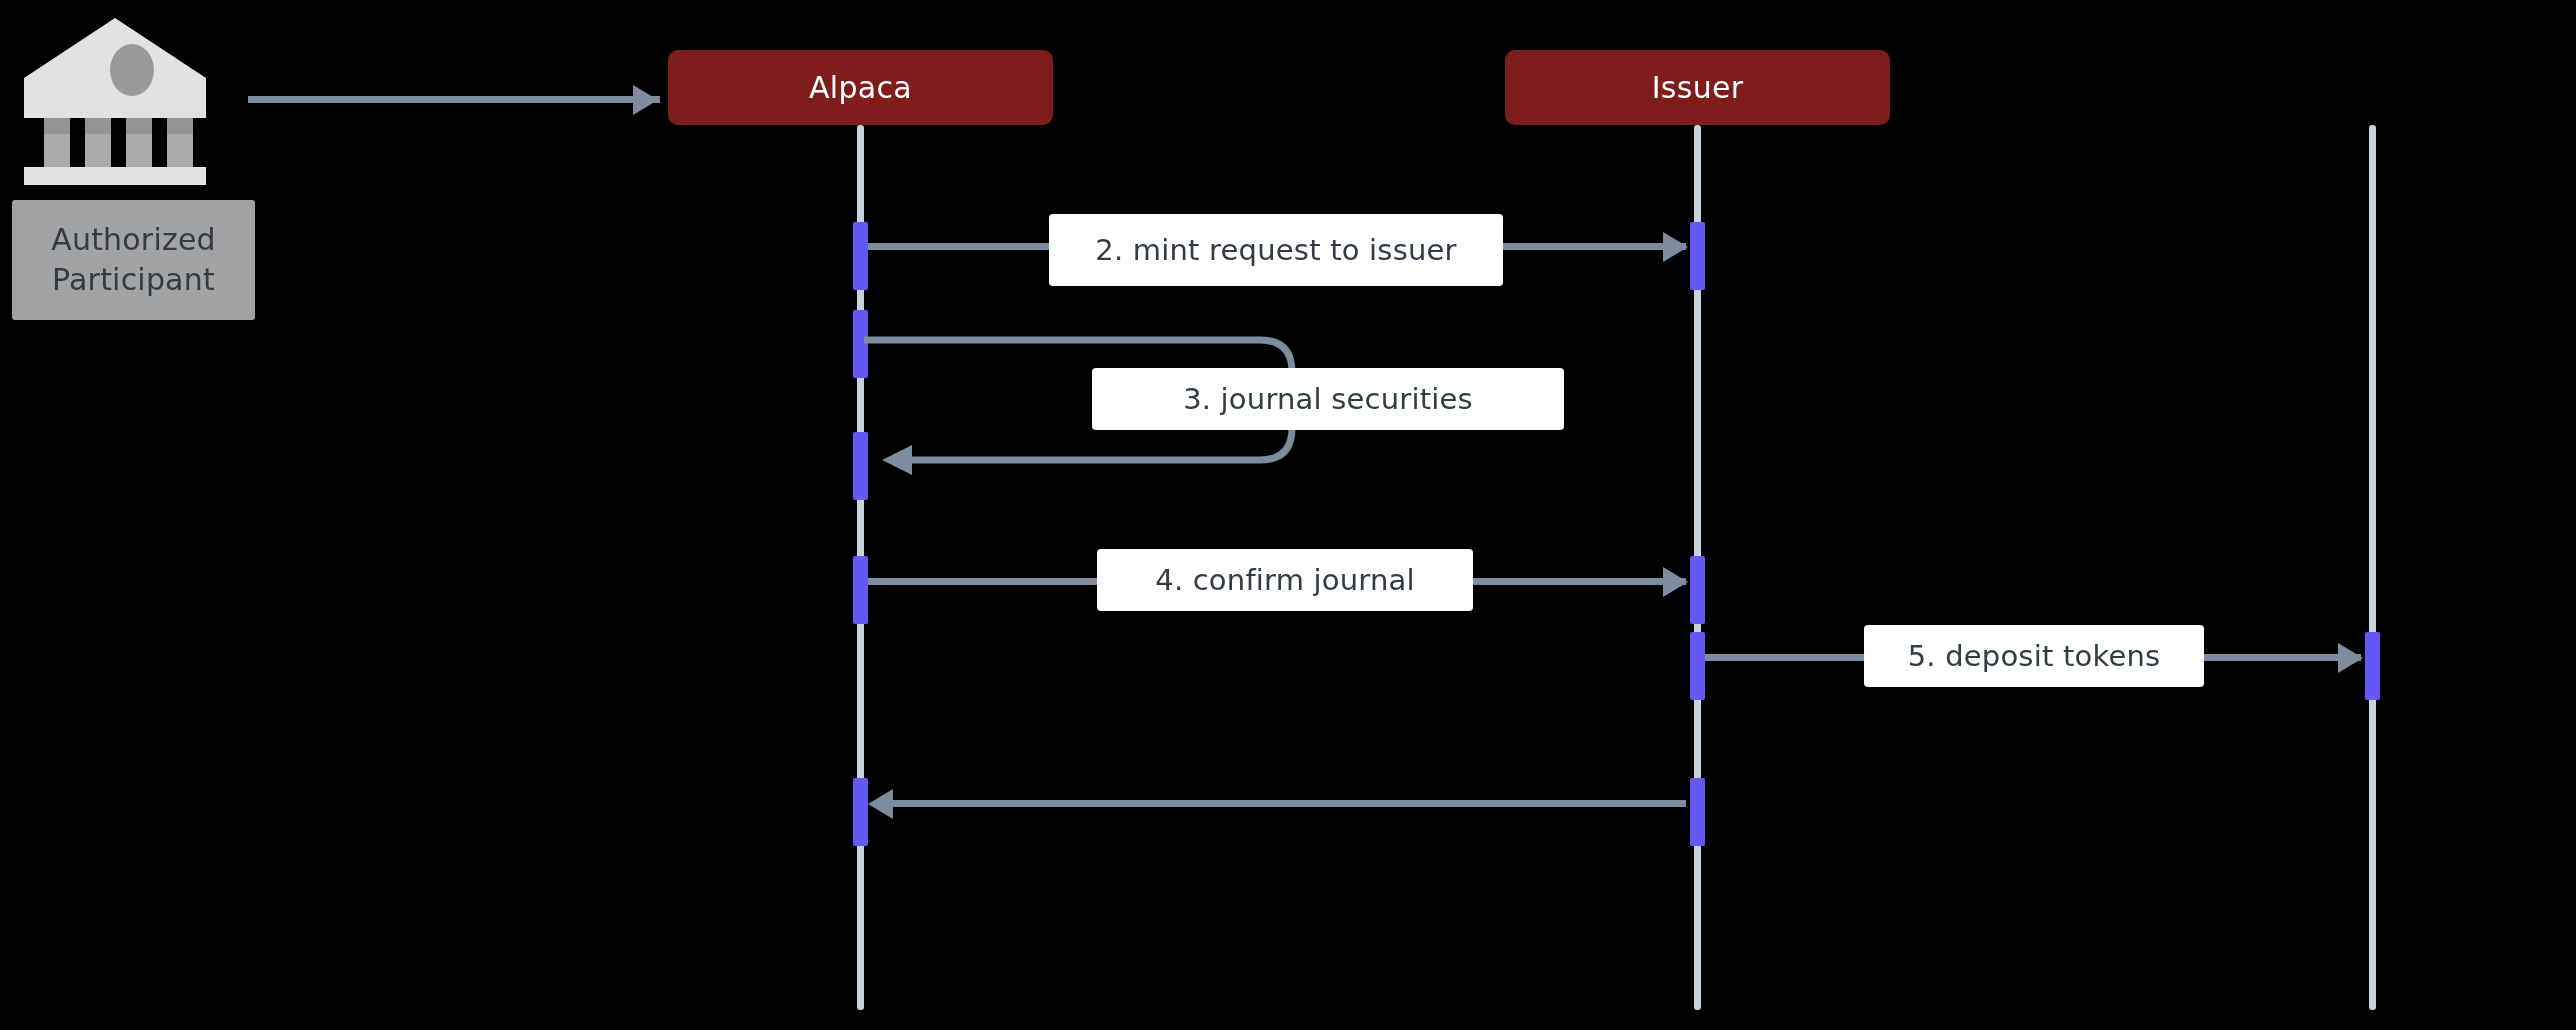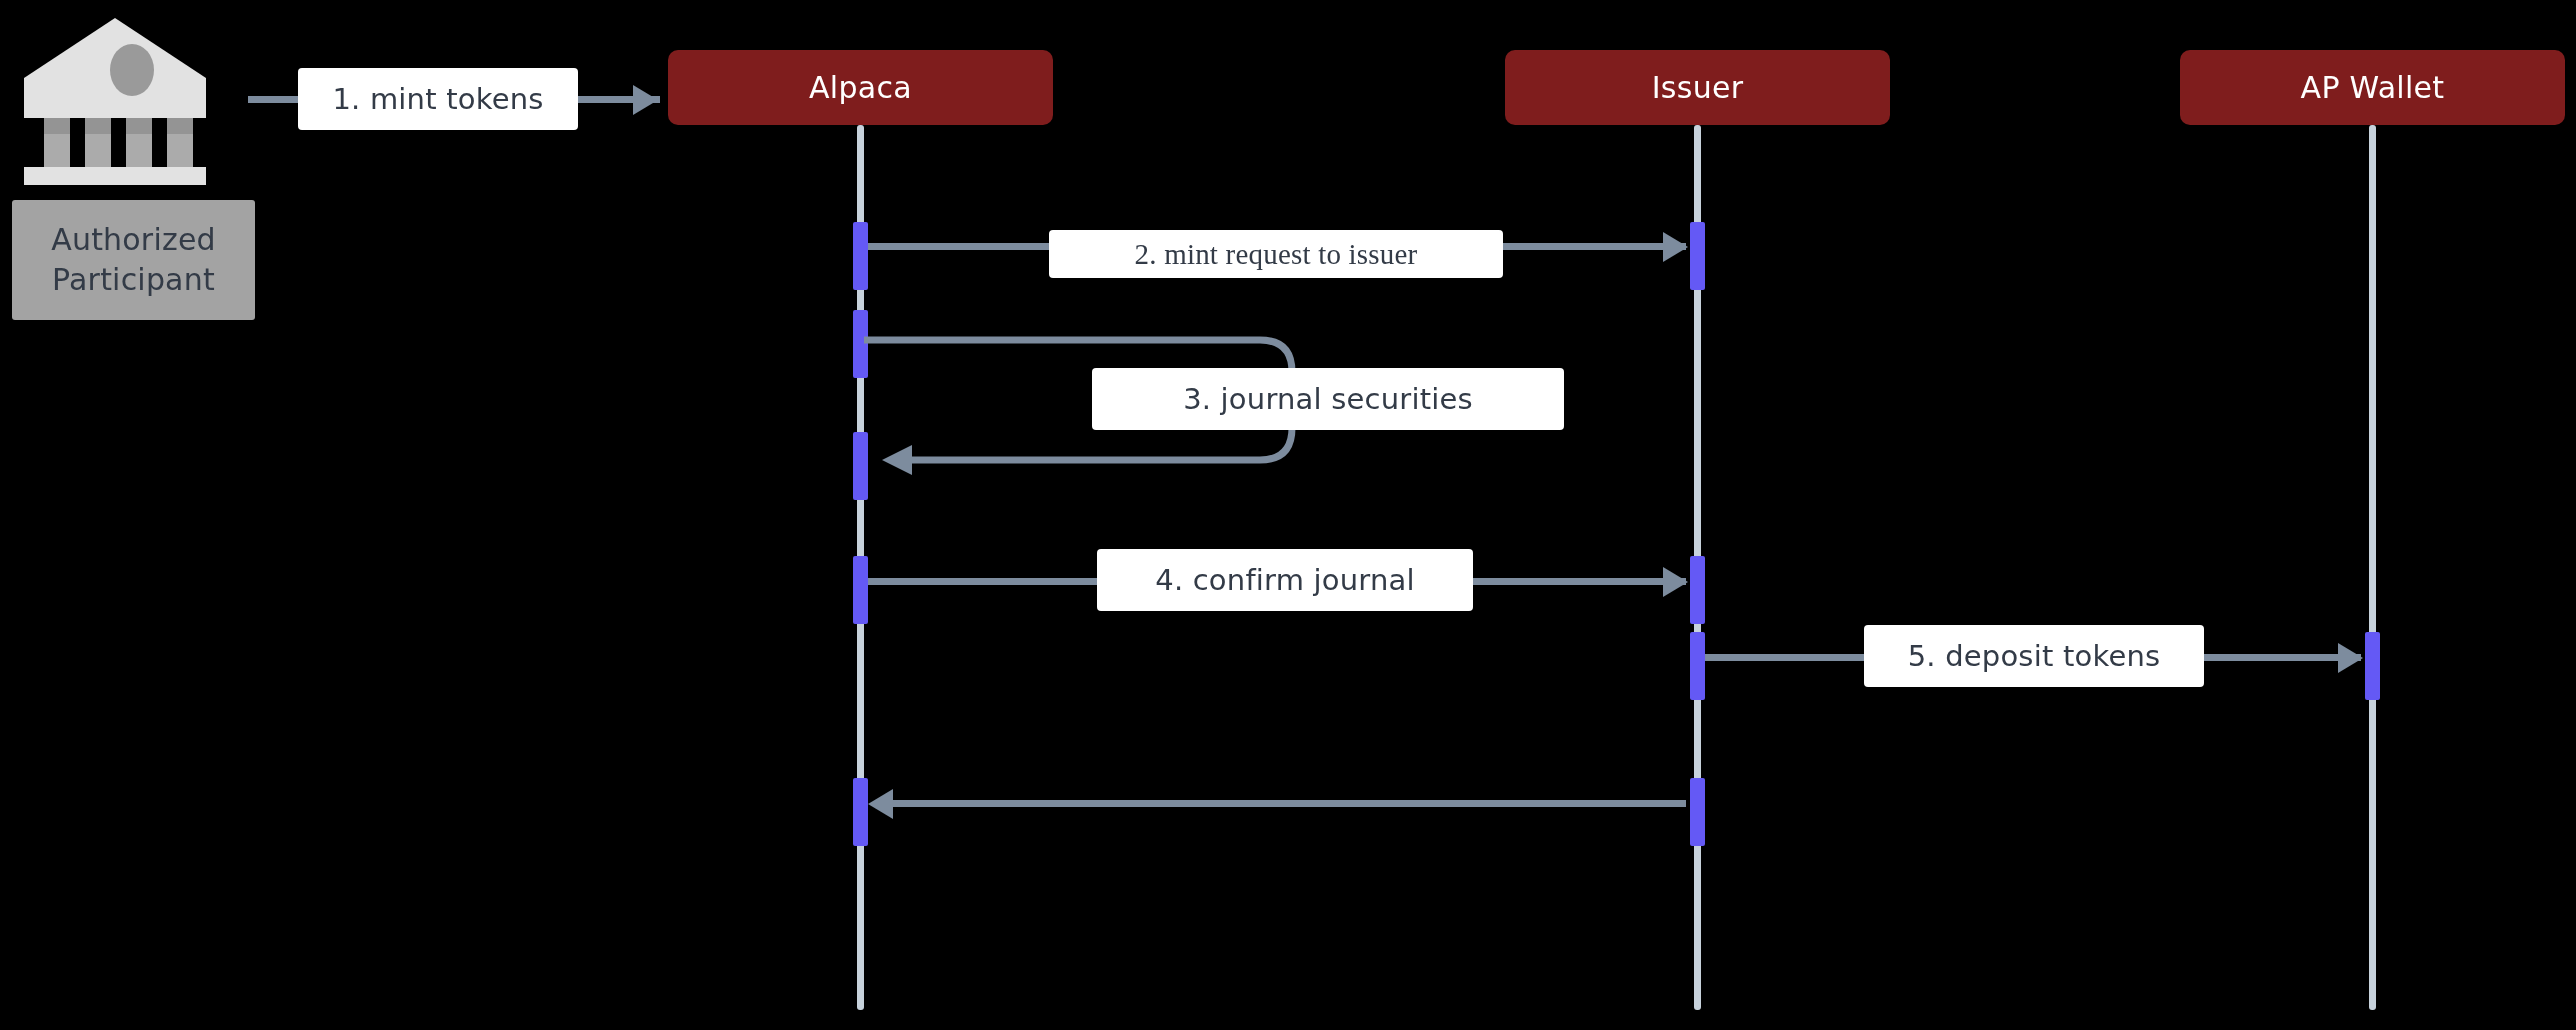--- a/index.html
+++ b/index.html
@@ -144,37 +144,33 @@
   </div>
 
   <div class="phead" style="left:668px; top:50px; width:385px;">
     <span>Alpaca</span>
   </div>
 
   <div class="phead" style="left:1505px; top:50px; width:385px;">
     <span>Issuer</span>
   </div>
 
-  <div class="phead" style="left:2180px; top:50px; width:385px;">
-    <span>AP Wallet</span>
-  </div>
 
   <div class="lifeline" style="left:857px;  top:125px; height:885px;"></div>
   <div class="lifeline" style="left:1694px; top:125px; height:885px;"></div>
   <div class="lifeline" style="left:2369px; top:125px; height:885px;"></div>
 
   <div class="msg-line" style="left:248px; top:96px; width:412px;"></div>
   <div class="arrow-head arrow-right" style="left:633px; top:85px;"></div>
-  <div class="msg-label" style="left:298px; top:68px; width:280px; height:62px;">1.  mint tokens</div>
 
   <div class="activation" style="left:853px;  top:222px; height:68px;"></div>
   <div class="activation" style="left:1690px; top:222px; height:68px;"></div>
   <div class="msg-line" style="left:868px; top:243px; width:818px;"></div>
   <div class="arrow-head arrow-right" style="left:1663px; top:232px;"></div>
-  <div class="msg-label" style="left:1049px; top:230px; width:454px; height:48px;font-family:Liberation Serif, serif;">2.  mint request to issuer</div>
+  <div class="msg-label" style="left:1049px; top:214px; width:454px; height:72px;">2.  mint request to issuer</div>
 
   <div class="activation" style="left:853px; top:310px; height:68px;"></div>
   <div class="activation" style="left:853px; top:432px; height:68px;"></div>
   <div class="selfloop" style="left:860px; top:320px; width:460px; height:160px;">
     <svg viewBox="0 0 460 160" width="460" height="160">
       <path d="M4 20 L400 20 Q432 20 432 52 L432 108 Q432 140 400 140 L52 140" fill="none" stroke="#7d8c9e" stroke-width="7"></path>
       <polygon points="52,125 52,155 22,140" fill="#7d8c9e"></polygon>
     </svg>
   </div>
   <div class="msg-label" style="left:1092px; top:368px; width:472px; height:62px;">3.  journal  securities</div>

